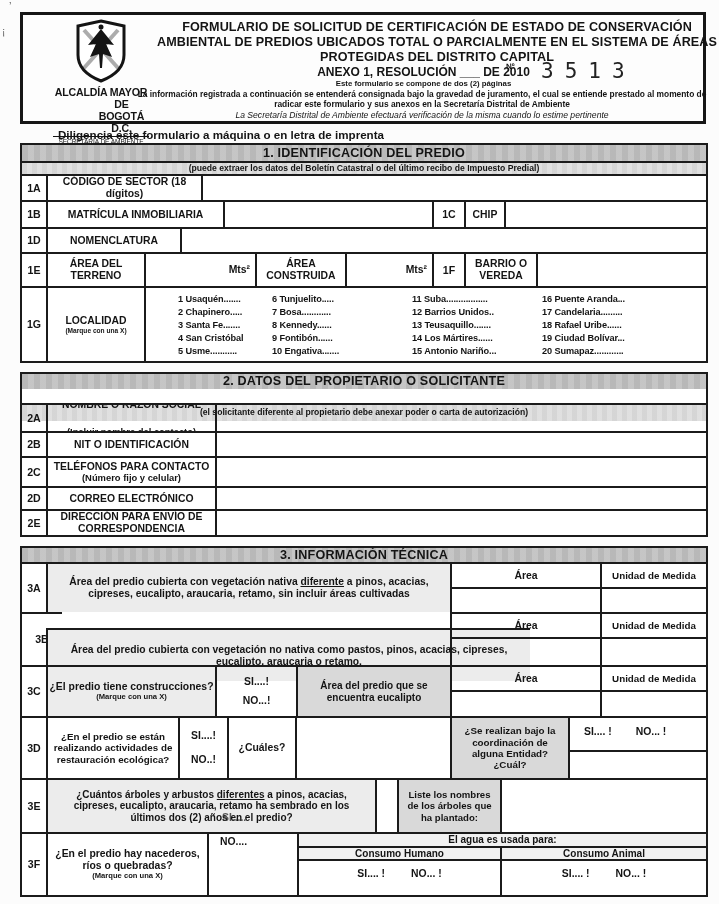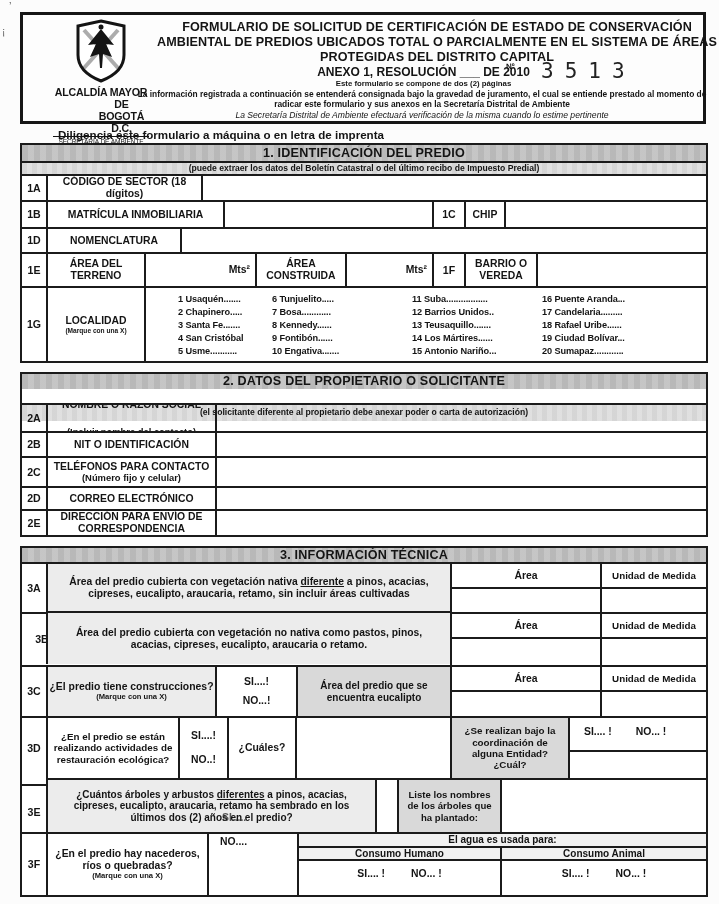--- a/index.html
+++ b/index.html
@@ -179,21 +179,21 @@
     <div class="c code nl" style="left:0;top:14px;width:24px;height:50px;">3A</div>
     <div class="c qshade" style="left:24px;top:14px;width:404px;height:50px;padding:0 6px;font-weight:bold;font-size:10.3px;">
       <span><span>Área del predio cubierta con vegetación nativa </span><span class="u">diferente</span><span> a pinos, acacias, cipreses, eucalipto, araucaria, retamo, sin incluir áreas cultivadas</span></span>
     </div>
     <div class="c lbl" style="left:428px;top:14px;width:150px;height:25px;">Área</div>
     <div class="c" style="left:428px;top:39px;width:150px;height:25px;"></div>
     <div class="c lbl" style="left:578px;top:14px;width:106px;height:25px;padding:0 8px;font-size:9.8px;">Unidad de Medida</div>
     <div class="c" style="left:578px;top:39px;width:106px;height:25px;"></div>
 
     <div class="c code nl" style="left:0;top:64px;width:40px;height:53px;">3B</div>
-    <div class="c qshade" style="left:24px;top:63px;width:404px;height:53px;padding:0 14px;font-weight:bold;font-size:10.3px;">Área del predio cubierta con vegetación no nativa como pastos, pinos, acacias, cipreses, eucalipto, araucaria o retamo.</div>
+    <div class="c qshade" style="left:24px;top:80px;width:484px;height:53px;padding:0 14px;font-weight:bold;font-size:10.3px;">Área del predio cubierta con vegetación no nativa como pastos, pinos, acacias, cipreses, eucalipto, araucaria o retamo.</div>
     <div class="c lbl" style="left:428px;top:64px;width:150px;height:25px;">Área</div>
     <div class="c" style="left:428px;top:89px;width:150px;height:28px;"></div>
     <div class="c lbl" style="left:578px;top:64px;width:106px;height:25px;padding:0 8px;font-size:9.8px;">Unidad de Medida</div>
     <div class="c" style="left:578px;top:89px;width:106px;height:28px;"></div>
 
     <div class="c code nl" style="left:0;top:117px;width:24px;height:51px;">3C</div>
     <div class="c col qshade" style="left:24px;top:117px;width:169px;height:51px;">
       <span class="lbl">¿El predio tiene construcciones?</span>
       <span style="font-size:7.6px;font-weight:bold;">(Marque con una X)</span>
     </div>
@@ -215,21 +215,21 @@
     </div>
     <div class="c lbl" style="left:205px;top:168px;width:68px;height:62px;">¿Cuáles?</div>
     <div class="c" style="left:273px;top:168px;width:155px;height:62px;"></div>
     <div class="c shade lbl" style="left:428px;top:168px;width:118px;height:62px;padding:0 6px;font-size:9.8px;">¿Se realizan bajo la coordinación de alguna Entidad? ¿Cuál?</div>
     <div class="c topal left" style="left:546px;top:168px;width:138px;height:34px;padding:8px 0 0 14px;gap:24px;">
       <span class="sino">SI.... !</span>
       <span class="sino">NO... !</span>
     </div>
     <div class="c" style="left:546px;top:202px;width:138px;height:28px;"></div>
 
-    <div class="c code nl" style="left:0;top:236px;width:24px;height:54px;">3E</div>
+    <div class="c code nl" style="left:0;top:230px;width:24px;height:54px;">3E</div>
     <div class="c qshade" style="left:24px;top:230px;width:329px;height:54px;padding:0 8px;font-weight:bold;font-size:10px;">
       <span><span>¿Cuántos árboles y arbustos </span><span class="u">diferentes</span><span> a pinos, acacias, cipreses, eucalipto, araucaria, retamo ha sembrado en los últimos dos (2) años en el predio?</span></span>
     </div>
     <div class="c" style="left:353px;top:230px;width:22px;height:54px;"></div>
     <div class="c shade lbl" style="left:375px;top:230px;width:103px;height:54px;padding:0 6px;font-size:9.6px;">Liste los nombres de los árboles que ha plantado:</div>
     <div class="c" style="left:478px;top:230px;width:206px;height:54px;"></div>
     <div class="abs sino artifact" style="left:200px;top:264px;">SI.....</div>
 
     <div class="c code nl" style="left:0;top:284px;width:24px;height:63px;">3F</div>
     <div class="c col" style="left:24px;top:284px;width:161px;height:63px;">

